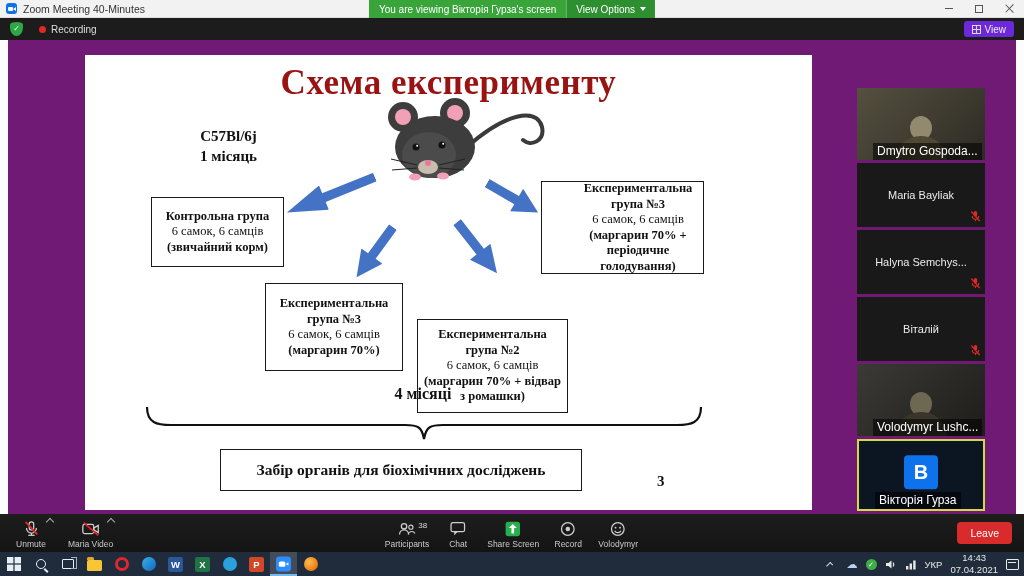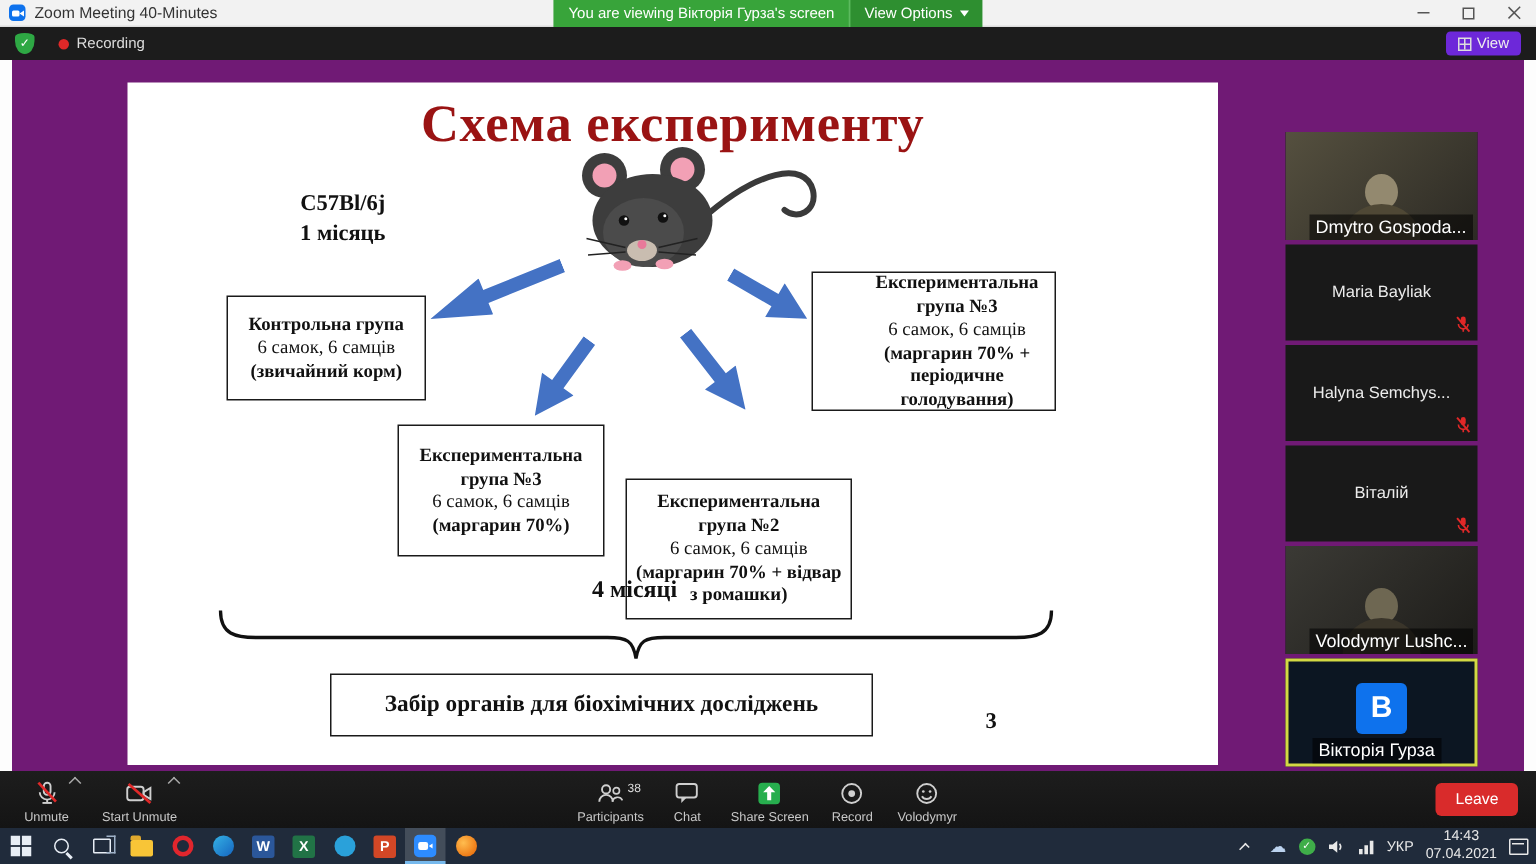--- a/index.html
+++ b/index.html
@@ -342,21 +342,21 @@
       </svg>
       <span>Unmute</span>
     </button>
     <button class="tb-item">
       <span class="tb-caret"></span>
       <svg width="20" height="18" viewBox="0 0 22 18">
         <rect x="2" y="4" width="12" height="10" rx="2" fill="none" stroke="#cfcfcf" stroke-width="1.4"></rect>
         <polygon points="14,8 19,5 19,13 14,10" fill="none" stroke="#cfcfcf" stroke-width="1.4"></polygon>
         <line x1="3" y1="2" x2="19" y2="16" stroke="#e02828" stroke-width="2"></line>
       </svg>
-      <span>Start Unmute</span>
+      <span>Maria Video</span>
     </button>
   </div>
 
   <div class="tb-center">
     <button class="tb-item">
       <span class="pcount">38</span>
       <svg width="20" height="18" viewBox="0 0 22 18">
         <circle cx="8" cy="6" r="3" fill="none" stroke="#cfcfcf" stroke-width="1.4"></circle>
         <path d="M3,15 a5,5 0 0 1 10,0" fill="none" stroke="#cfcfcf" stroke-width="1.4"></path>
         <circle cx="15.5" cy="7" r="2.3" fill="none" stroke="#cfcfcf" stroke-width="1.2"></circle>

